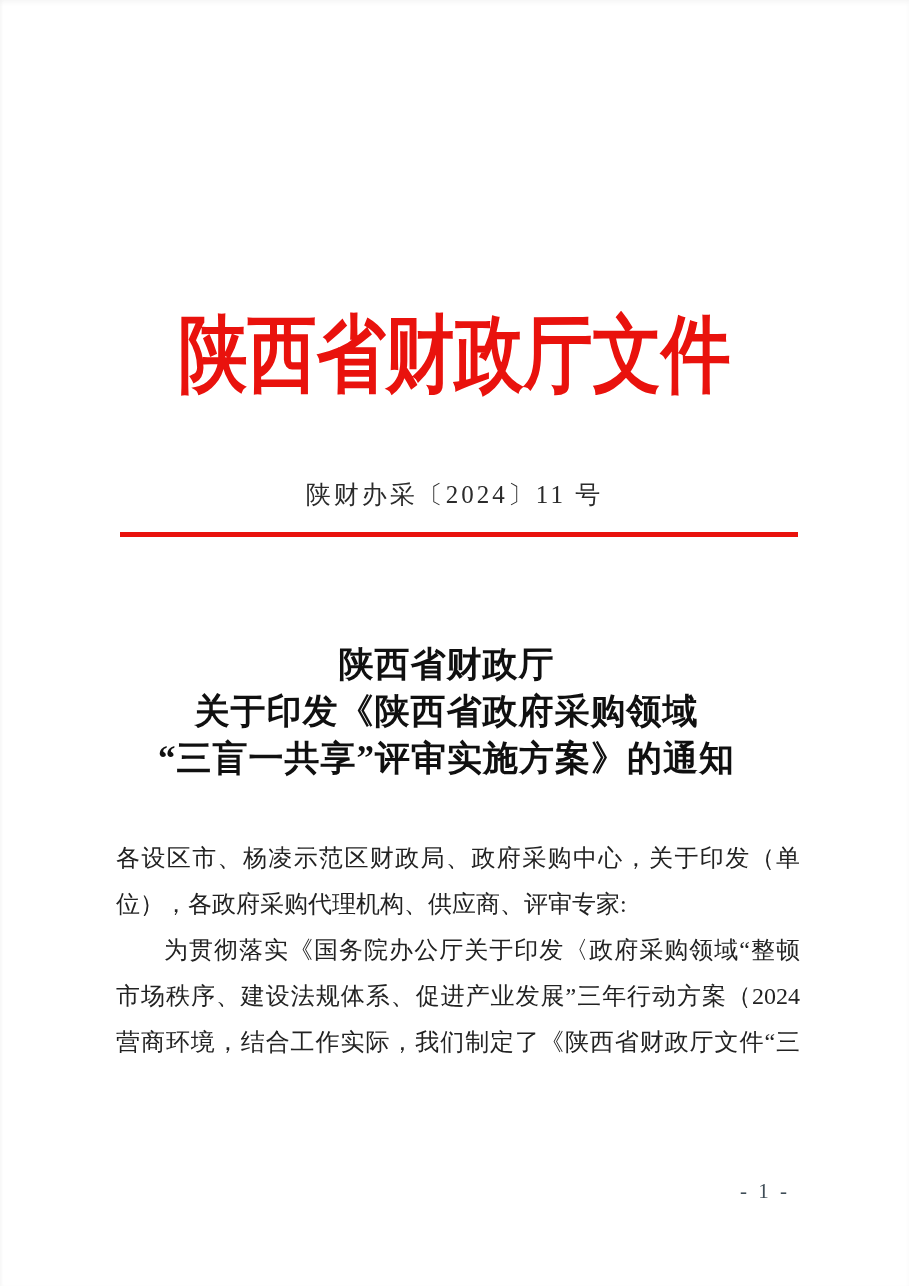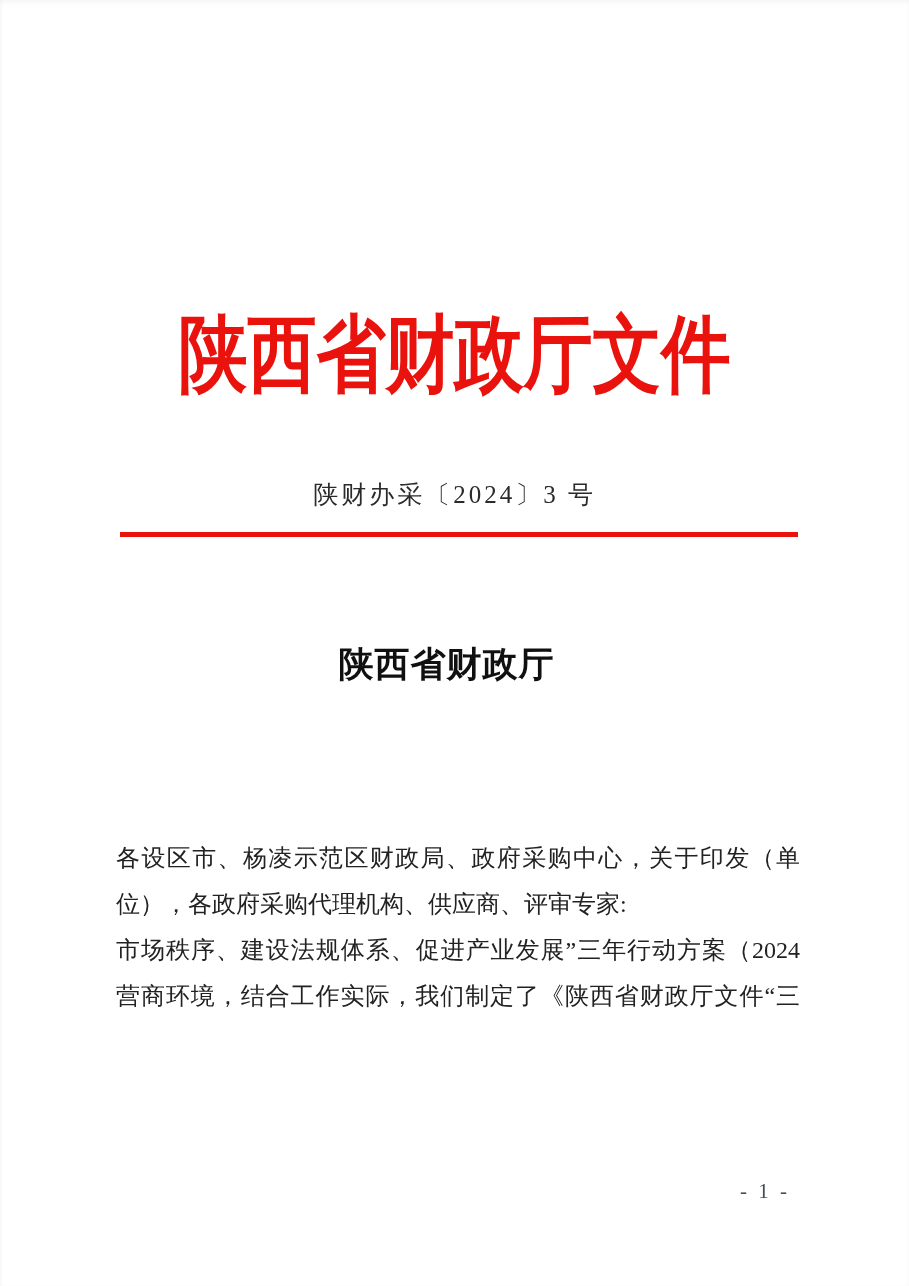--- a/index.html
+++ b/index.html
@@ -112,30 +112,33 @@
 </style>
 </head>
 <body>
 
 <div class="page">
 
   <div class="letterhead">
     <span class="stretch">陕西省财政厅文件</span>
   </div>
 
-  <div class="doc-number">陕财办采〔2024〕3 号</div>
+  <div class="doc-number">陕财办采〔2024〕11 号</div>
 
   <div class="red-rule"></div>
 
   <div class="doc-title">
     <div>陕西省财政厅</div>
+    <div>关于印发《陕西省政府采购领域</div>
+    <div>“三盲一共享”评审实施方案》的通知</div>
   </div>
 
   <div class="body-text">
     <div class="line j">各设区市、杨凌示范区财政局、政府采购中心，关于印发（单</div>
     <div class="line">位），各政府采购代理机构、供应商、评审专家:</div>
+    <div class="line j indent">为贯彻落实《国务院办公厅关于印发〈政府采购领域“整顿</div>
     <div class="line j">市场秩序、建设法规体系、促进产业发展”三年行动方案（2024</div>
     <div class="line j">营商环境，结合工作实际，我们制定了《陕西省财政厅文件“三</div>
   </div>
 
   <div class="page-number">- 1 -</div>
 
 </div>
 
 </body></html>

